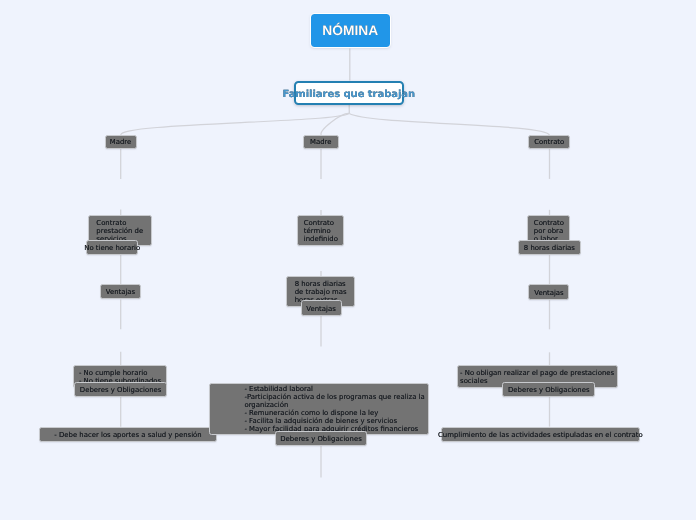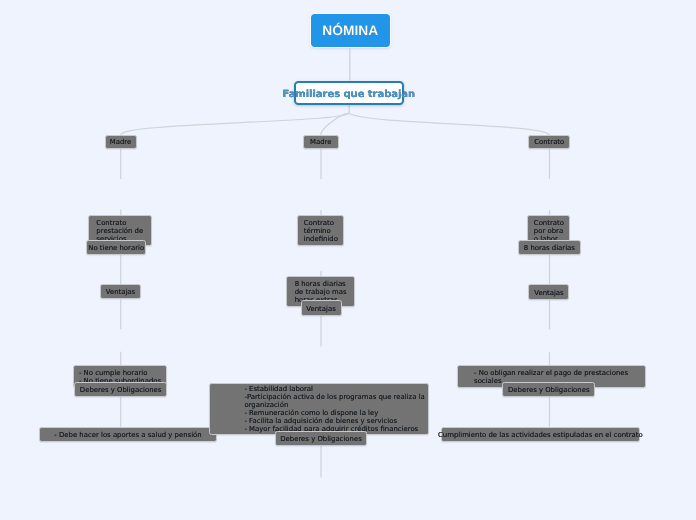--- a/index.html
+++ b/index.html
@@ -100,21 +100,21 @@
   <div class="node node-second center" style="left:293.6px;top:80.5px;width:110.4px;height:24.3px;">
     <span>Familiares que trabajan</span>
   </div>
 
   <div class="node center" style="left:104.5px;top:134.5px;width:32px;height:14.6px;">
     <span>Madre</span></div>
   <div class="node left" style="left:87.9px;top:179.1px;width:63.8px;height:30.5px;">
     <span>Contrato
 prestación de
 servicios</span></div>
-  <div class="node center" style="left:86.2px;top:239.7px;width:60px;height:15.2px;">
+  <div class="node center" style="left:86.2px;top:239.7px;width:52px;height:15.2px;">
     <span>No tiene horario</span></div>
   <div class="node center" style="left:99.9px;top:284.3px;width:41.1px;height:15.2px;">
     <span>Ventajas</span></div>
   <div class="node left" style="left:72.9px;top:329.2px;width:94.3px;height:22.6px;">
     <span>- No cumple horario
 - No tiene subordinados</span></div>
   <div class="node center" style="left:74.2px;top:381.5px;width:92.8px;height:15.1px;">
     <span>Deberes y Obligaciones</span></div>
   <div class="node center" style="left:39px;top:426.8px;width:178px;height:15.2px;">
     <span>- Debe hacer los aportes a salud y pensión</span></div>
@@ -144,20 +144,20 @@
   <div class="node center" style="left:528.4px;top:134.5px;width:41.7px;height:14.6px;">
     <span>Contrato</span></div>
   <div class="node left" style="left:527.3px;top:178.9px;width:43.2px;height:30.9px;">
     <span>Contrato
 por obra
 o labor</span></div>
   <div class="node center" style="left:518.1px;top:239.8px;width:62.5px;height:15.3px;">
     <span>8 horas diarias</span></div>
   <div class="node center" style="left:528.4px;top:284.4px;width:41.1px;height:15.2px;">
     <span>Ventajas</span></div>
-  <div class="node left" style="left:456.6px;top:329.3px;width:189px;height:23px;">
+  <div class="node left" style="left:456.6px;top:329.3px;width:161px;height:23px;">
     <span>- No obligan realizar el pago de prestaciones
 sociales</span></div>
   <div class="node center" style="left:502.4px;top:381.5px;width:92.8px;height:15.1px;">
     <span>Deberes y Obligaciones</span></div>
   <div class="node center" style="left:440.9px;top:426.6px;width:199px;height:15.2px;">
     <span>Cumplimiento de las actividades estipuladas en el contrato</span></div>
 </div>
 
 </body></html>

